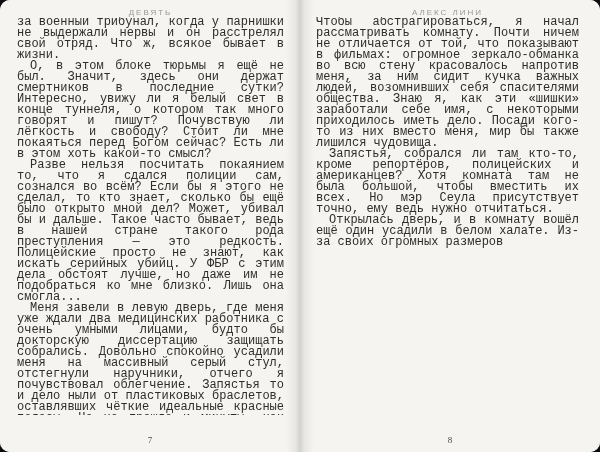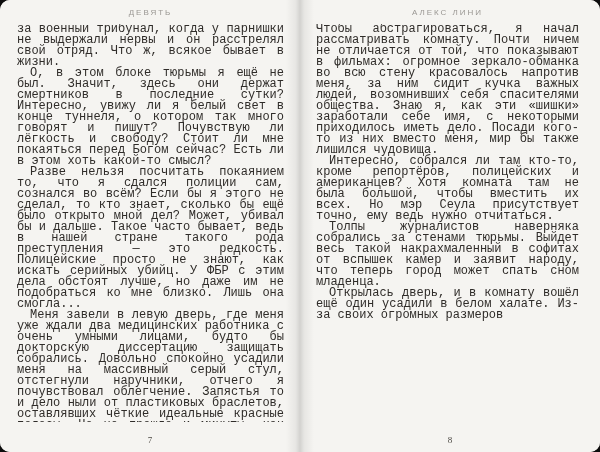--- a/index.html
+++ b/index.html
@@ -30,21 +30,20 @@
   }
   .page.right {
     padding: 8px 21px 22px 16px;
   }
   .running-header {
     font-family: "Liberation Sans", sans-serif;
     font-size: 8px;
     letter-spacing: 2px;
     color: #9a9793;
     text-align: center;
-    margin-bottom: 7px;
     white-space: nowrap;
   }
   .page-text {
     font-family: Liberation Mono, monospace;
     font-size: 12px;
     line-height: 11px;
     color: #2f2c29;
     text-align: justify;
     overflow: hidden;
     height: 398px;
@@ -97,21 +96,20 @@
         <p>Разве нельзя посчитать покаянием то, что я сдался полиции сам, сознался во всём? Если бы я этого не сделал, то кто знает, сколько бы ещё было открыто мной дел? Может, убивал бы и дальше. Такое часто бывает, ведь в нашей стране такого рода преступления — это редкость. Полицейские просто не знают, как искать серийных убийц. У ФБР с этим дела обстоят лучше, но даже им не подобраться ко мне близко. Лишь она смогла...</p>
         <p>Меня завели в левую дверь, где меня уже ждали два медицинских работника с очень умными лицами, будто бы докторскую диссертацию защищать собрались. Довольно спокойно усадили меня на массивный серый стул, отстегнули наручники, отчего я почувствовал облегчение. Запястья то и дело ныли от пластиковых браслетов, оставлявших чёткие идеальные красные полосы. Но не прошло и минуты, как мне обломали весь кайф: грубо пристегнули руки и ноги ремнями, закрепив на самом последнем стуле.</p>
       </div>
     <div class="page-number">7</div>
   </div>
 
   <div class="page right">
     <div class="running-header">АЛЕКС ЛИНИ</div>
     <div class="page-text">
         <p>Чтобы абстрагироваться, я начал рассматривать комнату. Почти ничем не отличается от той, что показывают в фильмах: огромное зеркало-обманка во всю стену красовалось напротив меня, за ним сидит кучка важных людей, возомнивших себя спасителями общества. Знаю я, как эти «шишки» заработали себе имя, с некоторыми приходилось иметь дело. Посади кого-то из них вместо меня, мир бы также лишился чудовища.</p>
-        <p>Интересно, собрался ли там кто-то, кроме репортёров, полицейских и американцев? Хотя комната там не была большой, чтобы вместить их всех. Но мэр Сеула присутствует точно, ему ведь нужно отчитаться.</p>
-        <p>Толпы журналистов наверняка собрались за стенами тюрьмы. Выйдет весь такой накрахмаленный в софитах от вспышек камер и заявит народу, что теперь город может спать сном младенца.</p>
+        <p>Запястья, собрался ли там кто-то, кроме репортёров, полицейских и американцев? Хотя комната там не была большой, чтобы вместить их всех. Но мэр Сеула присутствует точно, ему ведь нужно отчитаться.</p>
         <p>Открылась дверь, и в комнату вошёл ещё один усадили в белом халате. Из-за своих огромных размеров</p>
       </div>
     <div class="page-number">8</div>
   </div>
 
   <div class="gutter"></div>
 </div>
 
 </body></html>

